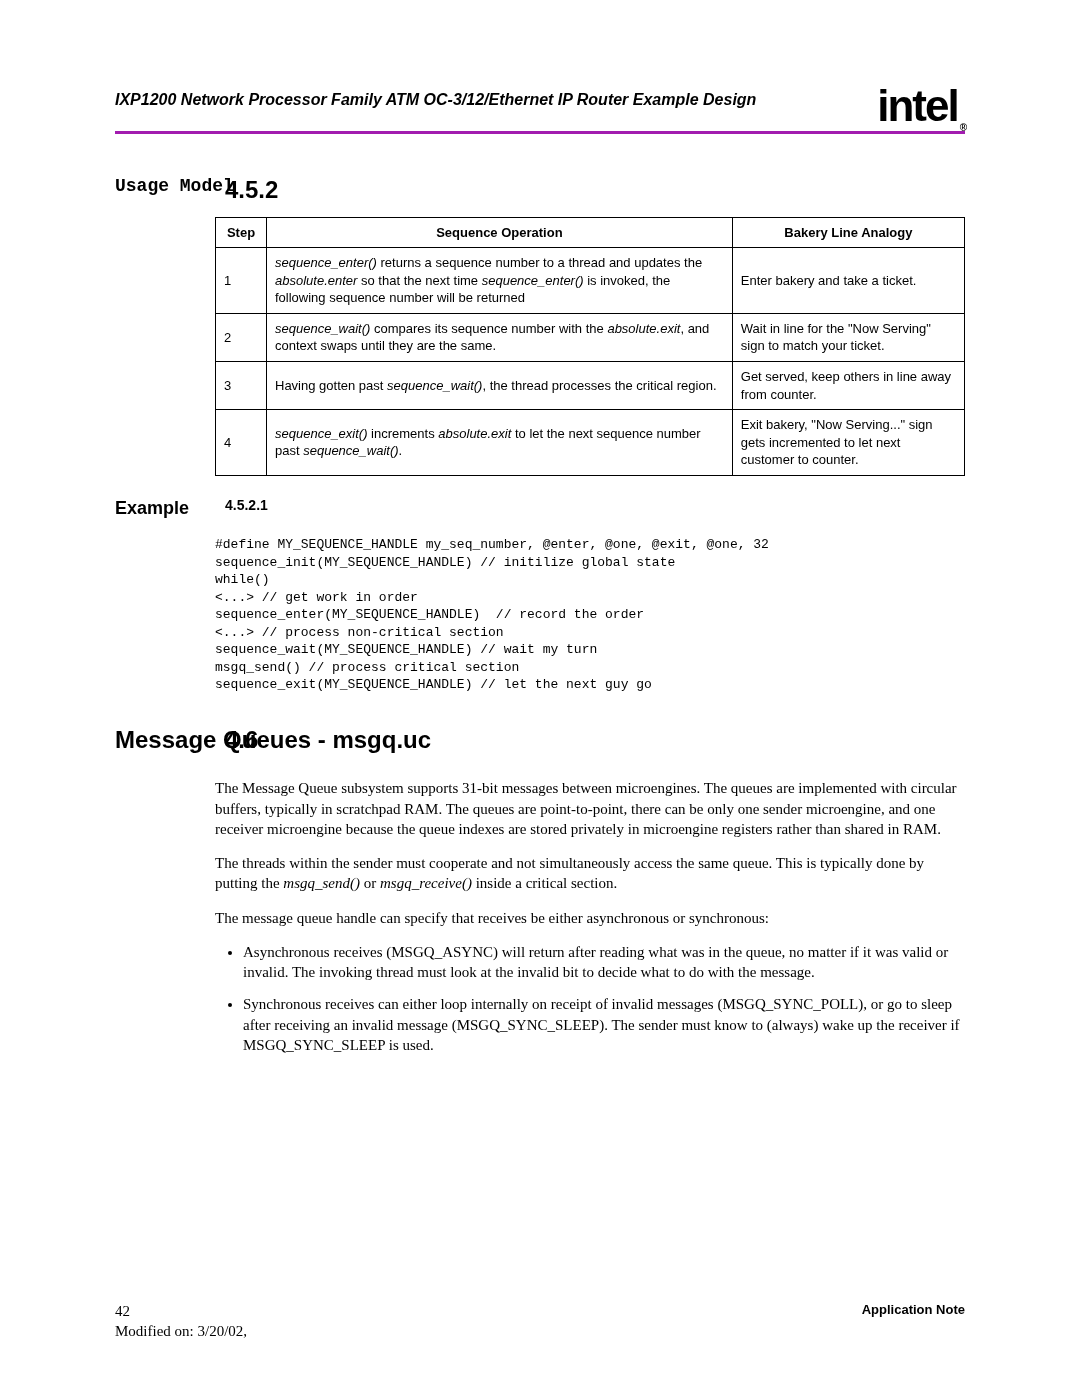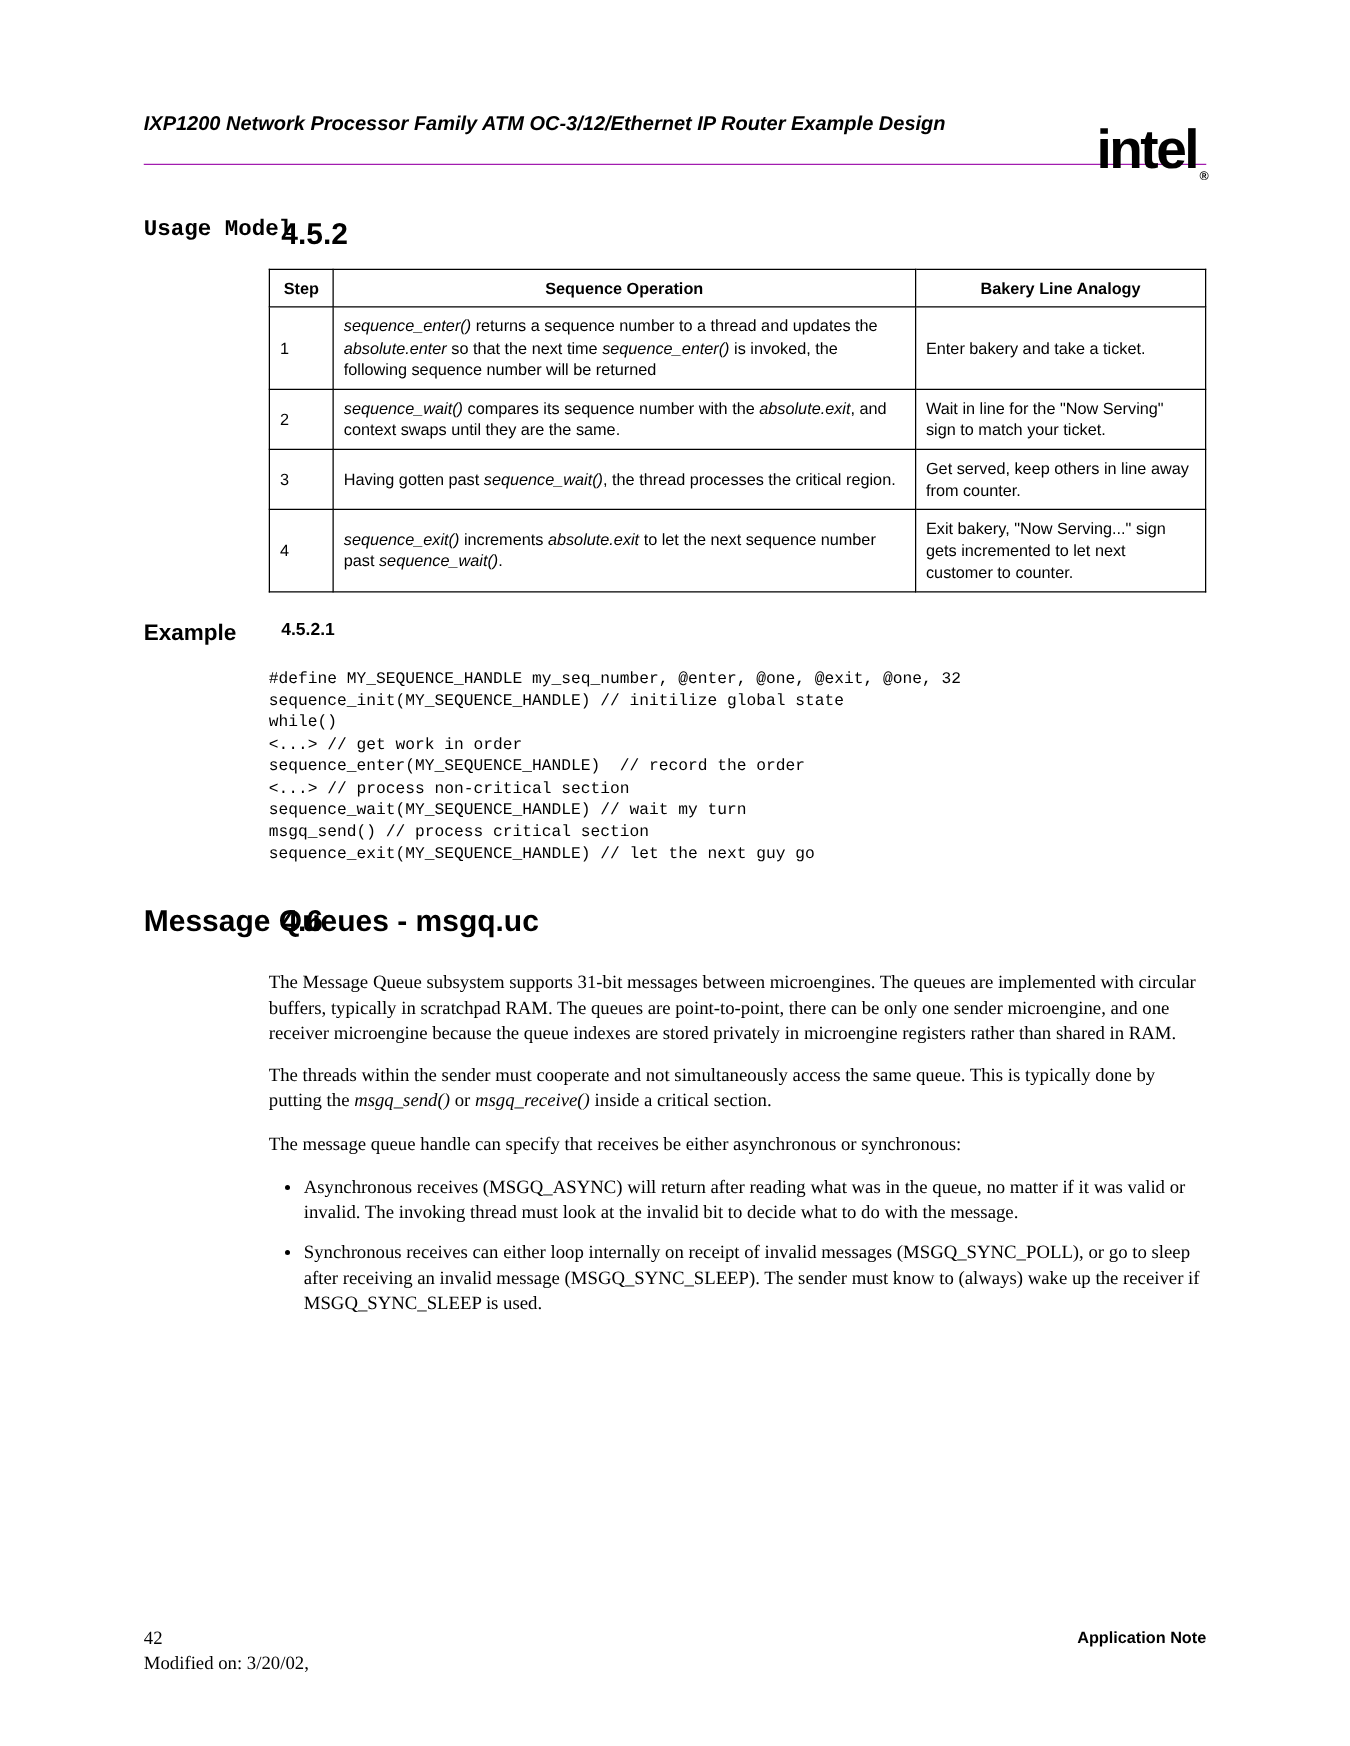--- a/index.html
+++ b/index.html
@@ -15,37 +15,37 @@
     width: 1080px;
     height: 1397px;
     position: relative;
     box-sizing: border-box;
     padding: 70px 115px 60px 115px;
   }
   .running-head {
     display: flex;
     align-items: center;
     justify-content: space-between;
-    border-bottom: 1px solid #a21caf;
+    border-bottom: 3px solid #a21caf;
     padding-bottom: 2px;
     margin-bottom: 40px;
   }
   .running-head .title {
     font-family: Arial, Helvetica, sans-serif;
     font-weight: bold;
     font-style: italic;
     font-size: 16px;
   }
   .intel-logo {
     font-family: Arial, Helvetica, sans-serif;
     font-weight: 900;
     font-size: 44px;
     letter-spacing: -2px;
     position: relative;
-    top: 20px;
+    top: 6px;
   }
   .intel-logo .reg {
     font-size: 10px;
     vertical-align: sub;
     margin-left: 2px;
   }
   .content {
     padding-left: 100px;
   }
   .h-num {

